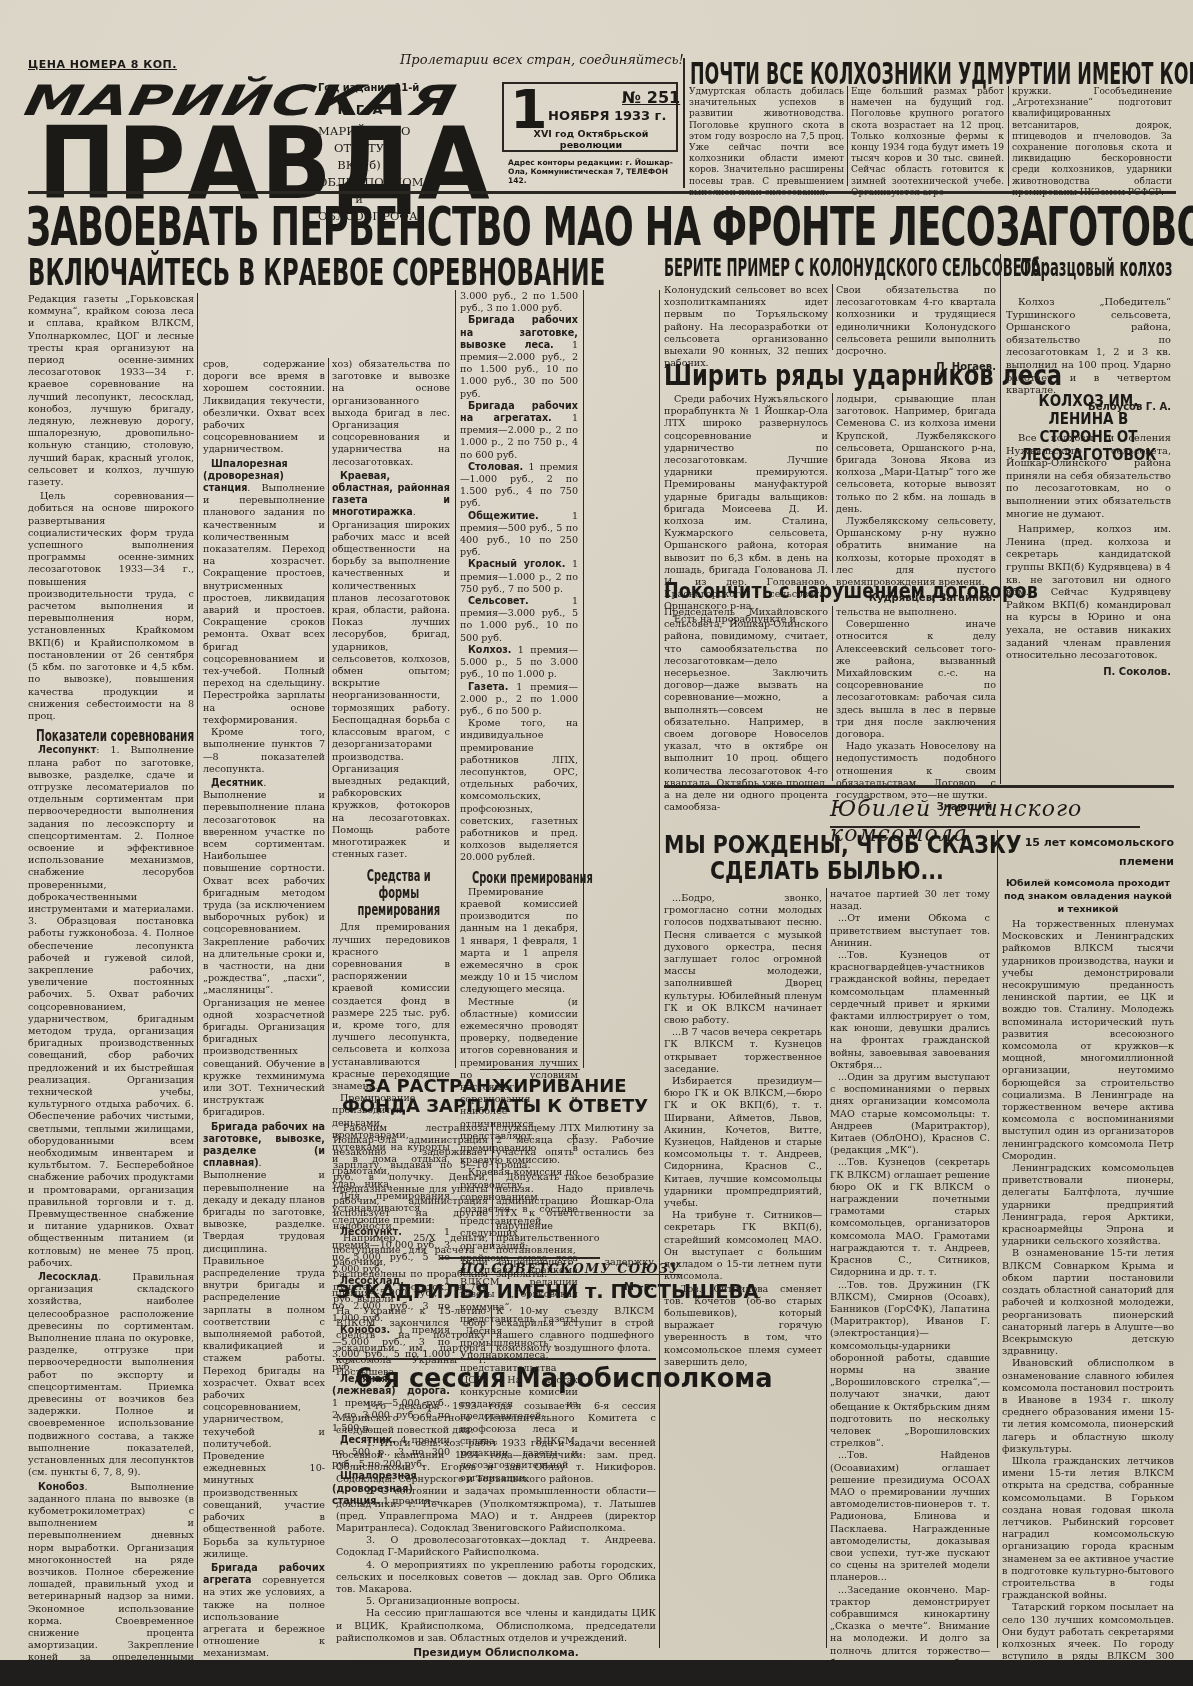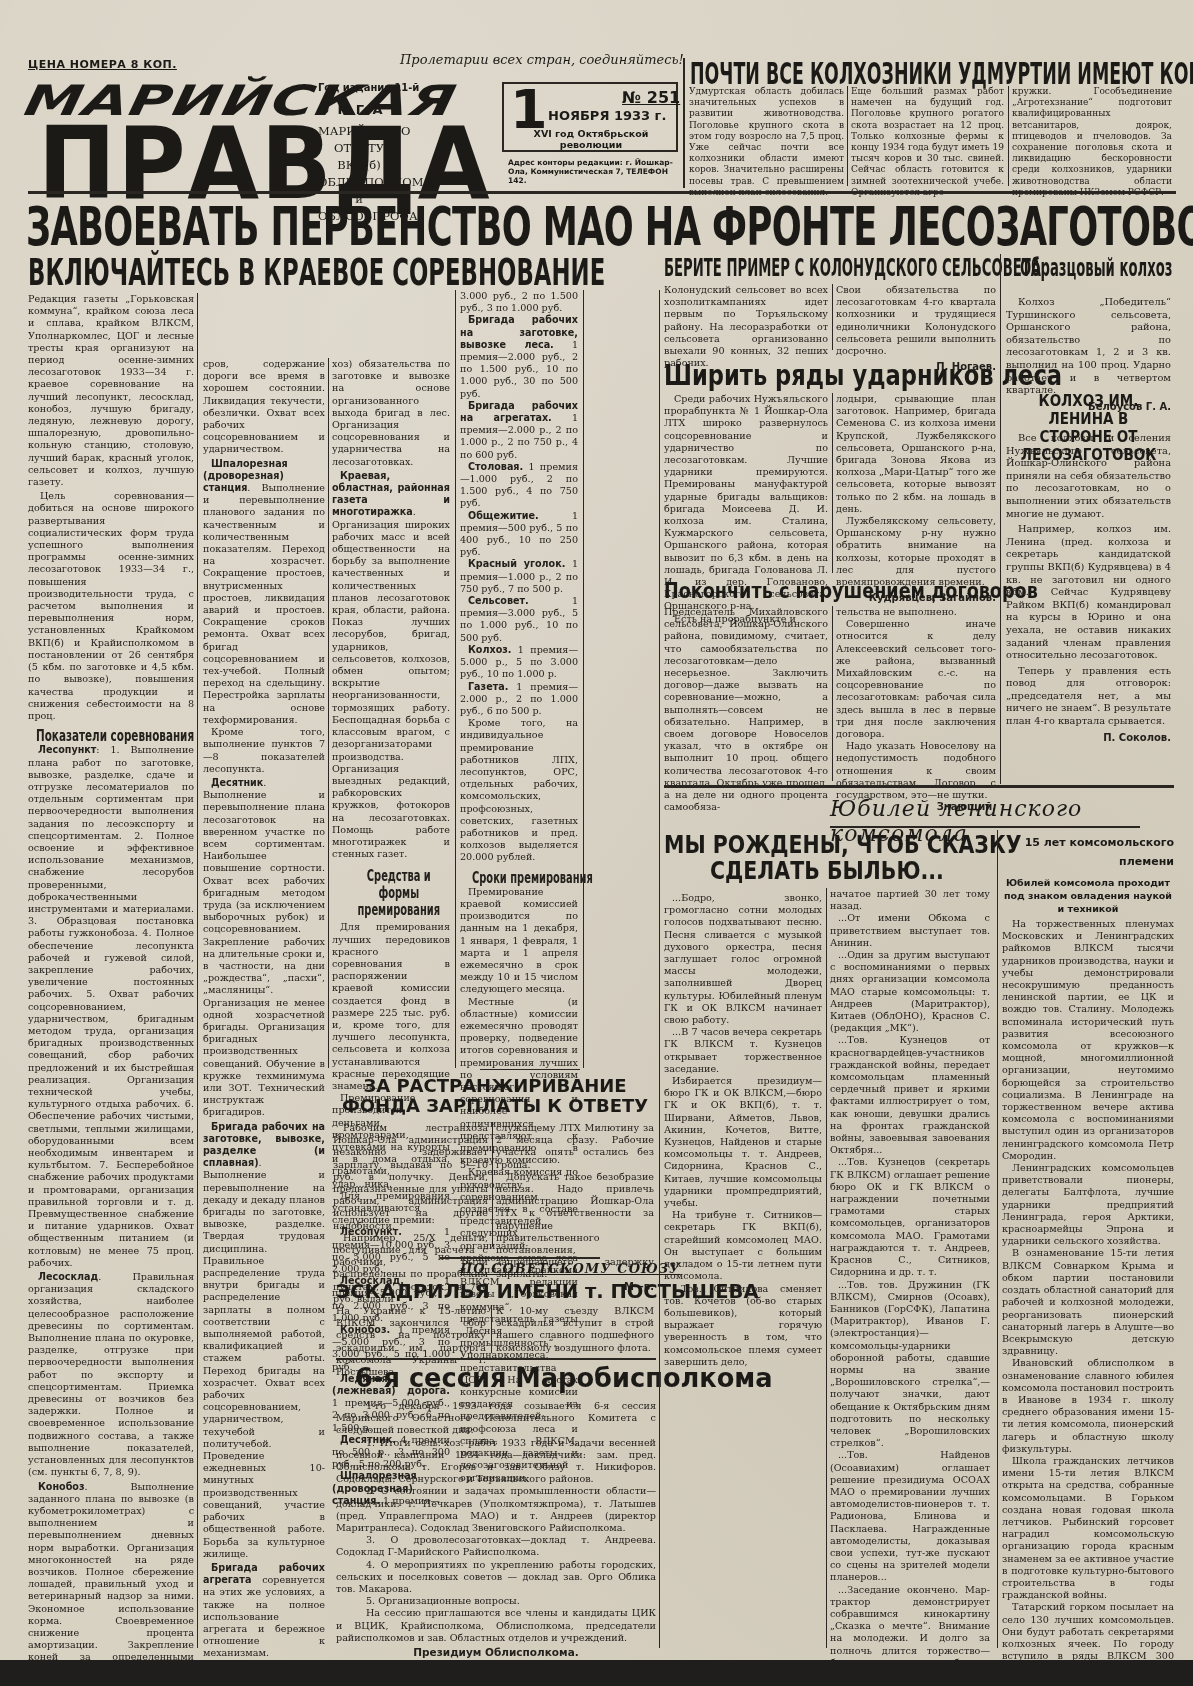--- a/index.html
+++ b/index.html
@@ -206,21 +206,20 @@
   <div class="abs h-mid" style="left:1020px;top:254px;font-size:24px;transform:scaleX(0.55);">Образцовый колхоз</div>
   <div class="abs body-text" style="left:1006px;top:296px;width:165px;font-size:9.8px;line-height:12.6px;">
     <p style="text-indent:12px;">Колхоз „Победитель“ Туршинского сельсовета, Оршанского района, обязательство по лесозаготовкам 1, 2 и 3 кв. выполнил на 100 проц. Ударно работает и в четвертом квартале.</p>
     <div class="sign" style="margin-top:4px;">Белоусов Г. А.</div>
   </div>
 
   <div class="abs" style="left:1006px;top:392px;width:165px;text-align:center;font-family:'DejaVu Sans',sans-serif;font-weight:bold;font-size:15px;line-height:18px;transform:scaleX(0.9);transform-origin:center top;">КОЛХОЗ ИМ. ЛЕНИНА В СТОРОНЕ ОТ ЛЕСОЗАГОТОВОК</div>
   <div class="abs body-text" style="left:1006px;top:432px;width:165px;font-size:9.8px;line-height:12.6px;">
     <p style="text-indent:12px;">Все колхозы и селения Нужъяльского сельсовета, Йошкар-Олинского района приняли на себя обязательство по лесозаготовкам, но о выполнении этих обязательств многие не думают.</p>
     <p style="text-indent:12px;margin-top:3px;">Например, колхоз им. Ленина (пред. колхоза и секретарь кандидатской группы ВКП(б) Кудрявцева) в 4 кв. не заготовил ни одного кбм. Сейчас Кудрявцеву Райком ВКП(б) командировал на курсы в Юрино и она уехала, не оставив никаких заданий членам правления относительно лесозаготовок.</p>
-    <p style="text-indent:12px;margin-top:3px;">Теперь у правления есть повод для отговорок: „председателя нет, а мы ничего не знаем“. В результате план 4-го квартала срывается.</p>
     <div class="sign" style="margin-top:4px;">П. Соколов.</div>
   </div>
 
   <div class="hrule" style="left:664px;top:785px;width:510px;height:3px;"></div>
   <div class="abs italic-head" style="left:830px;top:796px;">Юбилей ленинского комсомола</div>
   <div class="hrule" style="left:830px;top:826px;width:310px;height:1.5px;"></div>
 
   <div class="abs" style="left:664px;top:830px;font-family:'DejaVu Sans',sans-serif;font-weight:bold;font-size:25px;white-space:nowrap;transform:scaleX(0.82);transform-origin:left top;">МЫ РОЖДЕНЫ, ЧТОБ СКАЗКУ</div>
   <div class="abs" style="left:710px;top:856px;font-family:'DejaVu Sans',sans-serif;font-weight:bold;font-size:25px;white-space:nowrap;transform:scaleX(0.82);transform-origin:left top;">СДЕЛАТЬ БЫЛЬЮ...</div>
 
@@ -228,22 +227,22 @@
     <p style="text-indent:8px;margin-top:4px;">...Бодро, звонко, громогласно сотни молодых голосов подхватывают песню. Песня сливается с музыкой духового оркестра, песня заглушает голос огромной массы молодежи, заполнившей Дворец культуры. Юбилейный пленум ГК и ОК ВЛКСМ начинает свою работу.</p>
     <p style="text-indent:8px;">...В 7 часов вечера секретарь ГК ВЛКСМ т. Кузнецов открывает торжественное заседание.</p>
     <p style="text-indent:8px;">Избирается президиум—бюро ГК и ОК ВЛКСМ,—бюро ГК и ОК ВКП(б), т. т. Ширвани, Айметов, Львов, Акинин, Кочетов, Витте, Кузнецов, Найденов и старые комсомольцы т. т. Андреев, Сидорнина, Краснов С., Китаев, лучшие комсомольцы ударники промпредприятий, учебы.</p>
     <p style="text-indent:8px;">На трибуне т. Ситников—секретарь ГК ВКП(б), старейший комсомолец МАО. Он выступает с большим докладом о 15-ти летнем пути комсомола.</p>
     <p style="text-indent:8px;">...Тов. Ситникова сменяет тов. Кочетов (об-во старых большевиков), который выражает горячую уверенность в том, что комсомольское племя сумеет завершить дело,</p>
   </div>
   <div class="vrule" style="left:826px;top:888px;height:760px;width:1px;"></div>
   <div class="abs body-text" style="left:830px;top:888px;width:160px;">
     <p>начатое партией 30 лет тому назад.</p>
     <p style="text-indent:8px;">...От имени Обкома с приветствием выступает тов. Анинин.</p>
+    <p style="text-indent:8px;">...Тов. Кузнецов от красногвардейцев-участников гражданской войны, передает комсомольцам пламенный сердечный привет и яркими фактами иллюстрирует о том, как юноши, девушки дрались на фронтах гражданской войны, завоевывая завоевания Октября...</p>
     <p style="text-indent:8px;">...Один за другим выступают с воспоминаниями о первых днях организации комсомола МАО старые комсомольцы: т. Андреев (Маритрактор), Китаев (ОблОНО), Краснов С. (редакция „МК“).</p>
-    <p style="text-indent:8px;">...Тов. Кузнецов от красногвардейцев-участников гражданской войны, передает комсомольцам пламенный сердечный привет и яркими фактами иллюстрирует о том, как юноши, девушки дрались на фронтах гражданской войны, завоевывая завоевания Октября...</p>
     <p style="text-indent:8px;">...Тов. Кузнецов (секретарь ГК ВЛКСМ) оглашает решение бюро ОК и ГК ВЛКСМ о награждении почетными грамотами старых комсомольцев, организаторов комсомола МАО. Грамотами награждаются т. т. Андреев, Краснов С., Ситников, Сидорнина и др. т. т.</p>
     <p style="text-indent:8px;">...Тов. тов. Дружинин (ГК ВЛКСМ), Смирнов (Осоавх), Банников (ГорСФК), Лапатина (Маритрактор), Иванов Г. (электростанция)—комсомольцы-ударники оборонной работы, сдавшие нормы на звание „Ворошиловского стрелка“,—получают значки, дают обещание к Октябрьским дням подготовить по нескольку человек „Ворошиловских стрелков“.</p>
     <p style="text-indent:8px;">...Тов. Найденов (Осоавиахим) оглашает решение президиума ОСОАХ МАО о премировании лучших автомоделистов-пионеров т. т. Радионова, Блинова и Пасклаева. Награжденные автомоделисты, доказывая свои успехи, тут-же пускают со сцены на зрителей модели планеров...</p>
     <p style="text-indent:8px;">...Заседание окончено. Мар-трактор демонстрирует собравшимся кинокартину „Сказка о мечте“. Внимание на молодежи. И долго за полночь длится торжество—боевая зарядка для работы в новом 15-ти летии.</p>
 
   </div>
   <div class="vrule" style="left:997px;top:830px;height:818px;width:1px;"></div>
 
   <div class="abs" style="left:1002px;top:833px;width:172px;font-family:'DejaVu Sans',sans-serif;font-weight:bold;font-size:11px;line-height:19px;text-align:right;">15 лет комсомольского племени</div>
   <div class="abs" style="left:1002px;top:876px;width:172px;font-family:'DejaVu Sans',sans-serif;font-weight:bold;font-size:9.5px;line-height:13px;text-align:center;">Юбилей комсомола проходит под знаком овладения наукой и техникой</div>

